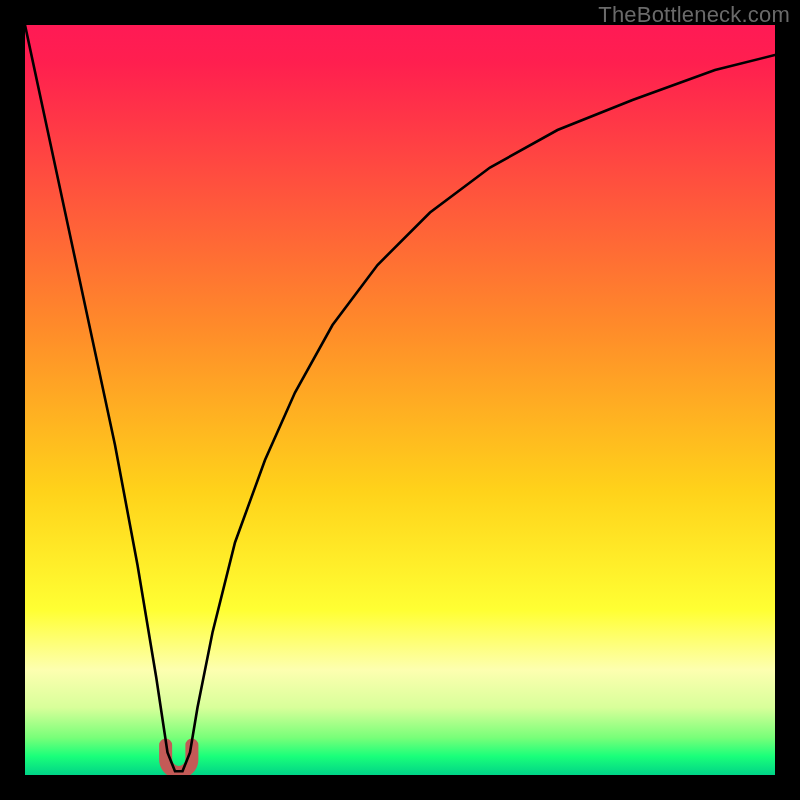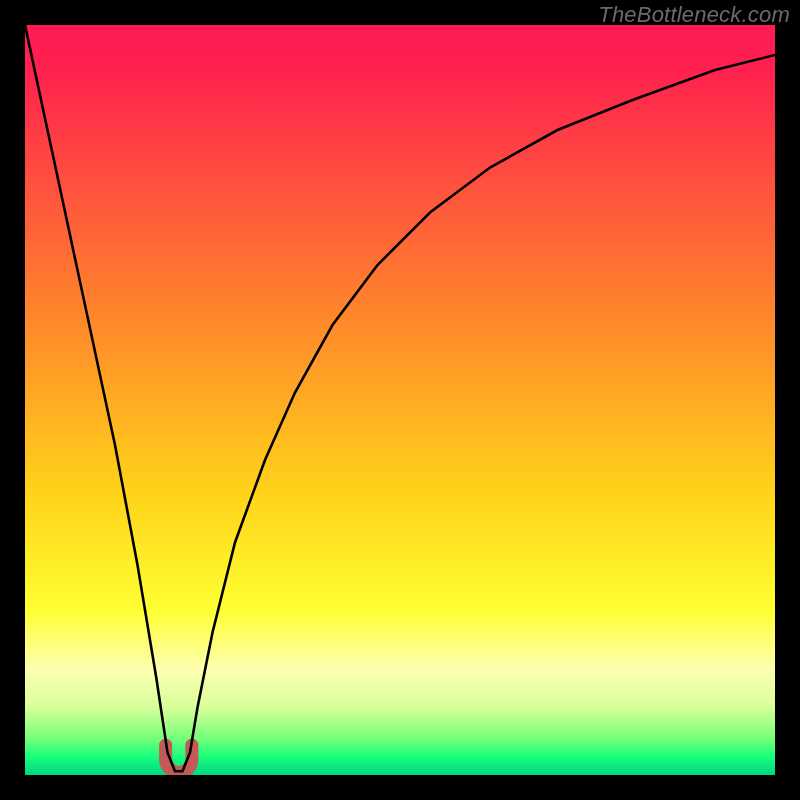--- a/index.html
+++ b/index.html
@@ -9,21 +9,20 @@
     height: 800px;
     overflow: hidden;
     background: #000;
     font-family: Arial, Helvetica, sans-serif;
   }
   .frame {
     position: absolute;
     top: 0; left: 0;
     width: 800px; height: 792px;
     background: #000;
-    font-style: italic;
   }
   .watermark {
     position: absolute;
     top: 2px;
     right: 10px;
     color: #6a6a6a;
     font-size: 22px;
     font-weight: 400;
     letter-spacing: 0.2px;
     z-index: 50;

